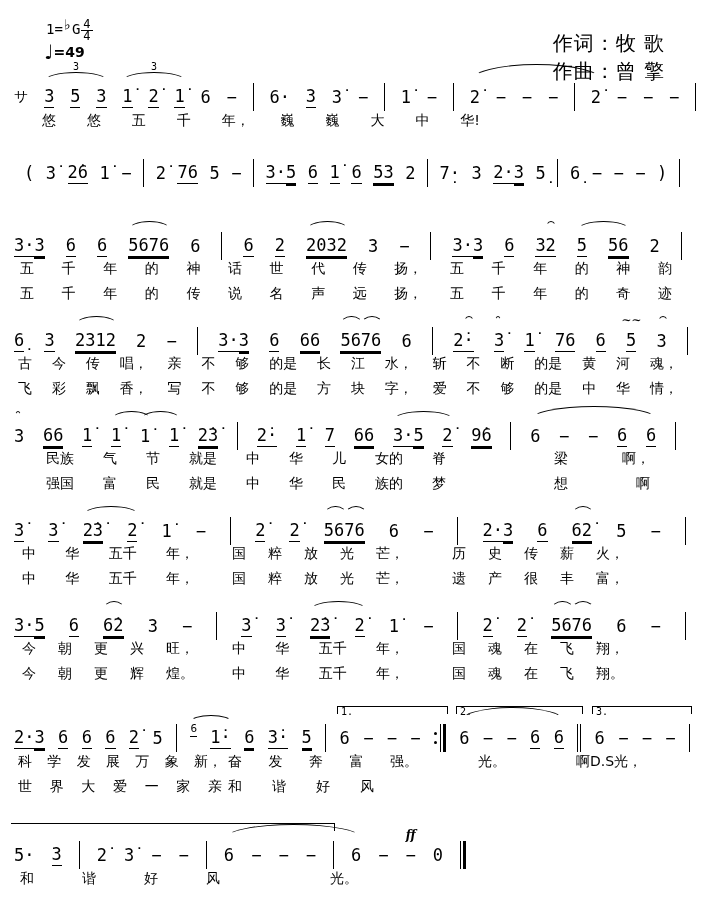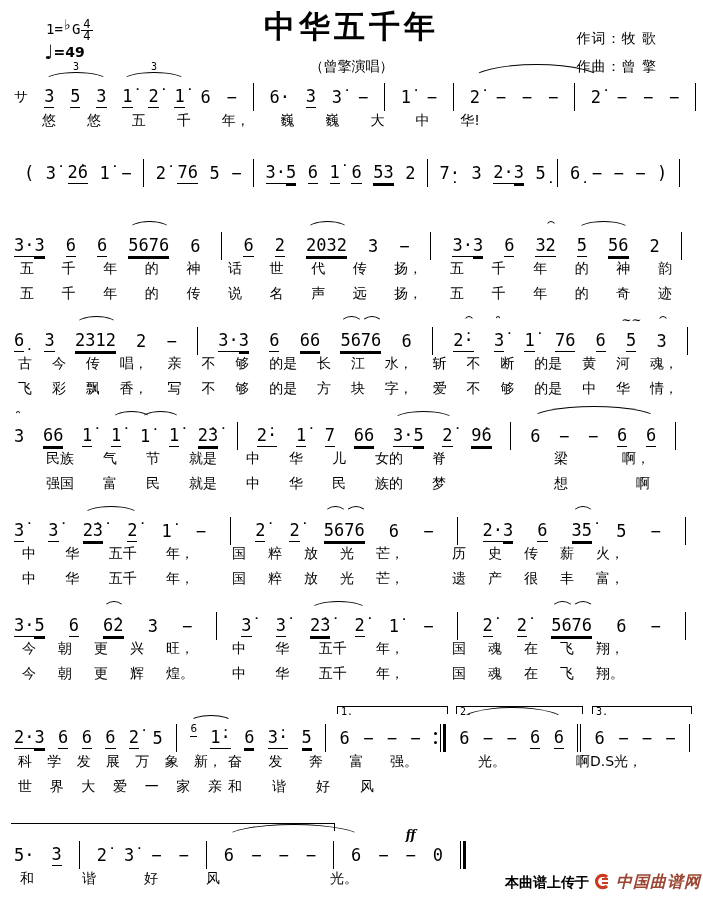--- a/index.html
+++ b/index.html
@@ -3,21 +3,21 @@
 <meta charset="utf-8">
 <style>
   html,body{margin:0;padding:0;background:#e8e8e8;}
   .page{position:relative;width:703px;height:905px;background:#ffffff;margin:0 auto;
         font-family:"DejaVu Sans","Liberation Sans",sans-serif;color:#000;overflow:hidden;}
   
   .title{position:absolute;top:6px;left:0;width:100%;text-align:center;
          font-family:"DejaVu Serif","Liberation Serif",serif;font-weight:bold;
          font-size:31px;letter-spacing:4px;}
   .subtitle{position:absolute;top:58px;left:0;width:100%;text-align:center;font-size:14px;}
-  .credit{position:absolute;right:46px;font-size:14px;letter-spacing:1px;}
+  .credit{position:absolute;right:38px;font-size:20px;letter-spacing:1px;}
   .credit.c1{top:30px;} .credit.c2{top:58px;}
   .keysig{position:absolute;left:46px;top:16px;font-size:14px;
           font-family:"DejaVu Sans Mono","Liberation Mono",monospace;}
   .keysig .flat{font-size:15px;vertical-align:4px;}
   .frac{display:inline-block;vertical-align:-6px;text-align:center;line-height:11px;font-size:12px;margin-left:1px;}
   .frac .t{display:block;border-bottom:1px solid #000;padding:0 2px;}
   .frac .b{display:block;padding:0 2px;}
   .tempo{position:absolute;left:44px;top:40px;font-size:14px;font-weight:bold;
          font-family:"DejaVu Sans","Liberation Sans",sans-serif;}
   .tempo .nq{font-size:20px;vertical-align:-2px;}
@@ -58,22 +58,20 @@
   .logo{display:inline-block;}
 </style>
 </head>
 <body>
 
 <div class="page">
 
   <div class="keysig"><span>1=</span><span class="flat">♭</span><span>G</span><span class="frac"><span class="t">4</span><span class="b">4</span></span></div>
   <div class="tempo"><span class="nq">♩</span><span>=49</span></div>
 
-  <div class="title">中华五千年</div>
-  <div class="subtitle">（曾擎演唱）</div>
   <div class="credit c1">作词：牧 歌</div>
   <div class="credit c2">作曲：曾 擎</div>
 
   <div id="score">
       <div class="system" style="top: 82px; left: 14px; width: 682px;">
         <div class="notes">
           <span class="note pre"><span class="g">サ</span></span>
           <span class="note"><span class="g u1">3</span></span>
           <span class="note"><span class="g u1">5</span></span>
           <span class="note"><span class="g u1">3</span></span>
@@ -415,21 +413,21 @@
           <span class="note"><span class="g u1">2̇</span></span>
           <span class="note"><span class="g u1">2̇</span></span>
           <span class="note"><span class="g u2">5676</span></span>
           <span class="note"><span class="g">6</span></span>
           <span class="note"><span class="g">−</span></span>
           <span class="bar">
             <i class="thin"></i>
           </span>
           <span class="note"><span class="g u1">2·</span><span class="g u2">3</span></span>
           <span class="note"><span class="g u1">6</span></span>
-          <span class="note"><span class="g u2">35̇</span></span>
+          <span class="note"><span class="g u2">62̇</span></span>
           <span class="note"><span class="g">5</span></span>
           <span class="note"><span class="g">−</span></span>
           <span class="bar">
             <i class="thin"></i>
           </span>
         </div>
         <div class="lyrics" style="top: 29px;">
           <div class="seg" style="left: 8px; width: 172px;">
             <span class="syl">中</span>
             <span class="syl">华</span>
@@ -695,25 +693,14 @@
           </div>
           <div class="seg" style="left: 316px; width: 28px;">
             <span class="syl">光。</span>
           </div>
         </div>
         <div class="arc" style="left: 210px; width: 137px; height: 14px; top: -16px;"></div>
         <div class="volta vr" style="left: -3px; width: 323px; top: -17px;"></div>
       </div>
     </div>
 
-  <div class="footer">
-    <span class="up">本曲谱上传于</span>
-    <span class="logo">
-      <svg width="17" height="17" viewBox="0 0 17 17">
-        <path d="M13 4 A6.2 6.2 0 1 0 13 13" fill="none" stroke="#cc3a22" stroke-width="3.2"></path>
-        <rect x="8" y="5" width="6" height="2" fill="#cc3a22"></rect>
-        <rect x="8" y="9" width="6" height="2" fill="#cc3a22"></rect>
-      </svg>
-    </span>
-    <span class="sitename" style="color: rgb(156, 71, 51);">中国曲谱网</span>
-  </div>
 
 </div>
 
 </body></html>

